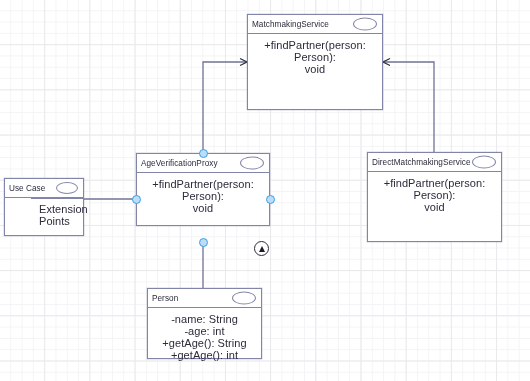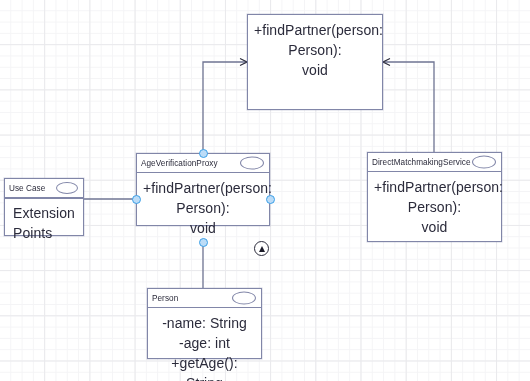--- a/index.html
+++ b/index.html
@@ -73,32 +73,33 @@
     border: 1px solid #8186a8;
     border-radius: 50%;
     background: #ffffff;
   }
   .node-body {
     box-sizing: border-box;
     padding: 5px 6px 4px 6px;
     text-align: center;
   }
   .member {
-    font-size: 14px;
+    font-size: 11px;
     color: #2b2b3b;
-    line-height: 20px;
+    line-height: 12px;
     white-space: pre-wrap;
     letter-spacing: 0.05px;
   }
 
   
   .usecase-compartment {
     box-sizing: border-box;
     border-top: 1px solid #8186a8;
     padding: 4px 6px 4px 8px;
+    margin-left: 26px;
   }
   .usecase-compartment .member {
     text-align: left;
   }
 
   
   .handle {
     position: absolute;
     width: 9px;
     height: 9px;
@@ -147,20 +148,24 @@
     <path d="M203,153 L203,62 L247,62" fill="none" stroke="#6f7493" stroke-width="1.3" marker-end="url(#openArrow)"></path>
 
     <path d="M434,152 L434,62 L383,62" fill="none" stroke="#6f7493" stroke-width="1.3" marker-end="url(#openArrow)"></path>
 
     <path d="M203,242 L203,288" fill="none" stroke="#6f7493" stroke-width="1.3"></path>
 
     <path d="M84,199 L136,199" fill="none" stroke="#6f7493" stroke-width="1.3"></path>
   </svg>
 
   <div class="node" style="left:247px; top:14px; width:136px; height:96px;">
+    <div class="node-header">
+      <span class="node-title">MatchmakingService</span>
+      <span class="header-ellipse"></span>
+    </div>
     <div class="node-body">
       <div class="member">+findPartner(person: Person):
 void</div>
     </div>
   </div>
 
   <div class="node" style="left:136px; top:153px; width:134px; height:73px;">
     <div class="node-header">
       <span class="node-title">AgeVerificationProxy</span>
       <span class="header-ellipse"></span>

